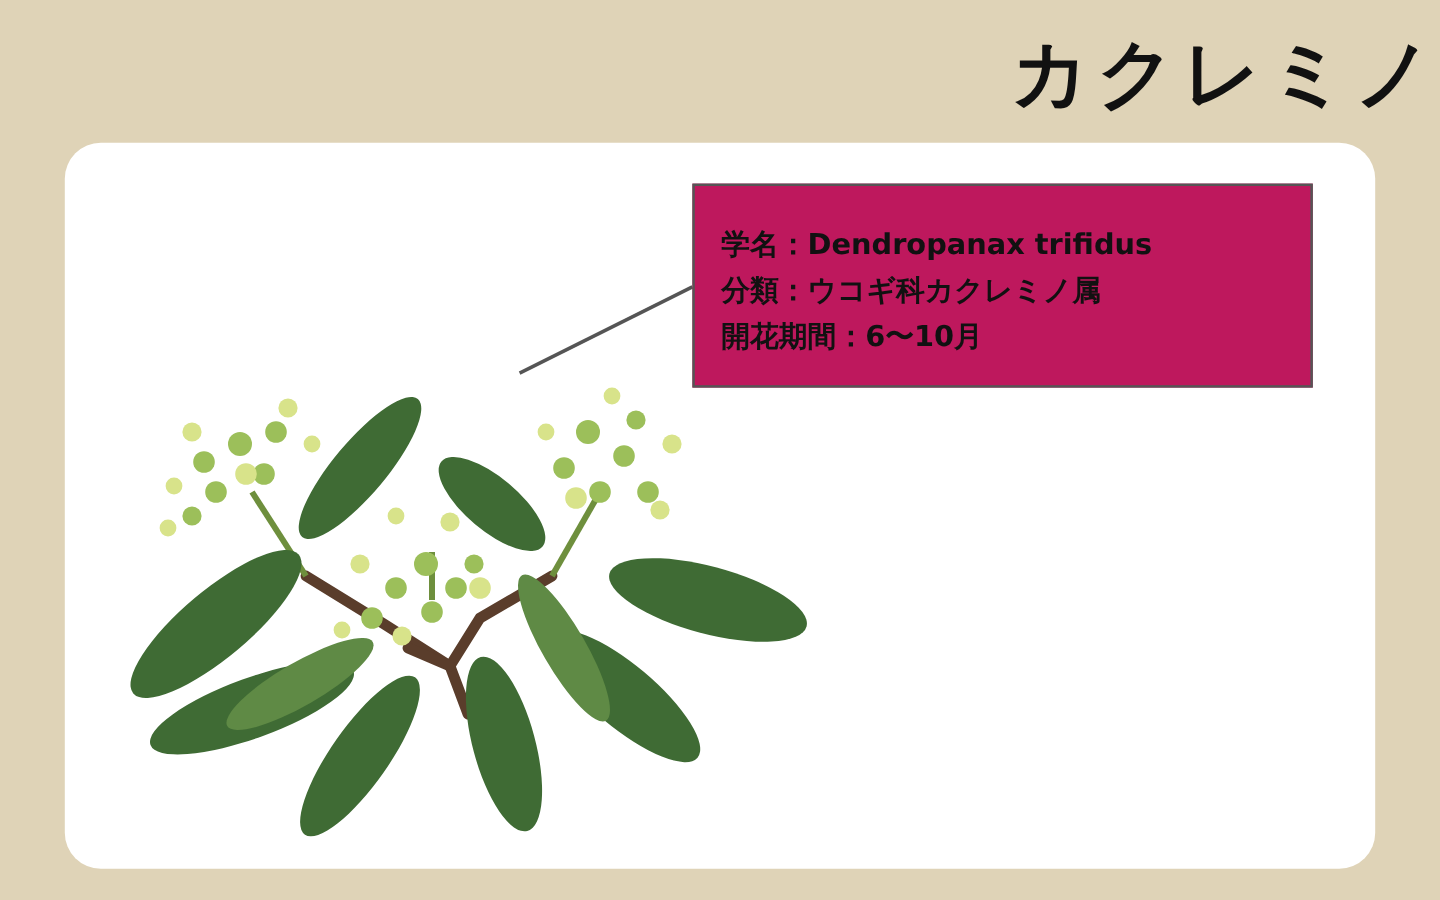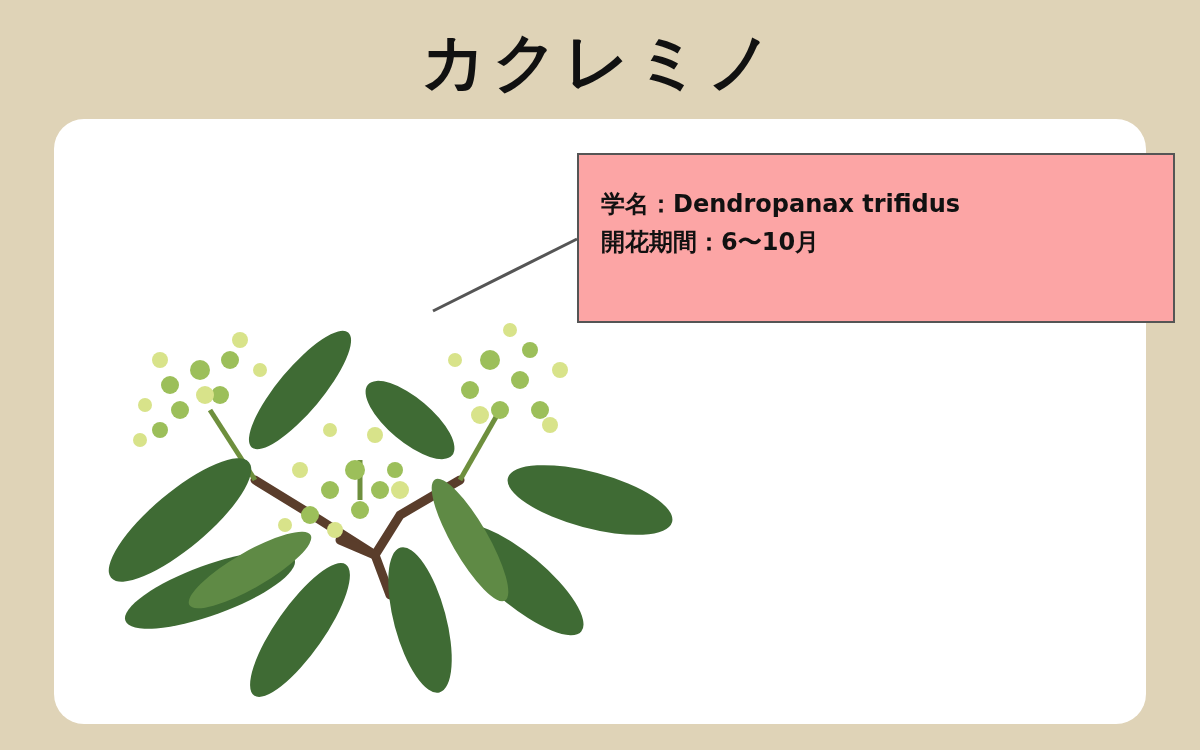--- a/index.html
+++ b/index.html
@@ -1,19 +1,19 @@
 <!DOCTYPE html>
 <html><head>
 <meta charset="utf-8">
 <style>
   html,body{margin:0;padding:0;}
   body{width:1200px;height:750px;background:#dfd3b7;position:relative;overflow:hidden;font-family:"DejaVu Sans",sans-serif;}
-  .title{position:absolute;left:0;top:22px;width:1200px;text-align:center;font-size:64px;font-weight:bold;color:#111;letter-spacing:6px;line-height:80px;}
+  .title{position:absolute;left:0;top:22px;width:1200px;text-align:right;font-size:64px;font-weight:bold;color:#111;letter-spacing:6px;line-height:80px;}
   .card{position:absolute;left:54px;top:119px;width:1092px;height:605px;background:#fff;border-radius:30px;}
-  .info{position:absolute;left:577px;top:153px;width:598px;height:170px;border:2px solid #555;background:#fca5a5;box-sizing:border-box;padding:30px 22px;}
+  .info{position:absolute;left:577px;top:153px;width:517px;height:170px;border:2px solid #555;background:#be185d;box-sizing:border-box;padding:30px 22px;}
   .info-line{font-size:24px;font-weight:bold;color:#111;line-height:38px;white-space:nowrap;}
   .leader{position:absolute;left:0;top:0;}
   .plant{position:absolute;left:70px;top:300px;}
 </style>
 </head>
 <body>
 
 <div class="title">カクレミノ</div>
 
 <div class="card"></div>
@@ -86,14 +86,15 @@
       <circle cx="305" cy="135" r="8"></circle>
       <circle cx="330" cy="190" r="9"></circle>
     <circle cx="215" cy="225" r="7"></circle>
       <circle cx="265" cy="230" r="8"></circle>
       <circle cx="260" cy="130" r="7"></circle>
   </g>
 </svg>
 
 <div class="info">
   <div class="info-line">学名：Dendropanax trifidus</div>
+  <div class="info-line">分類：ウコギ科カクレミノ属</div>
   <div class="info-line">開花期間：6〜10月</div>
 </div>
 
 </body></html>

